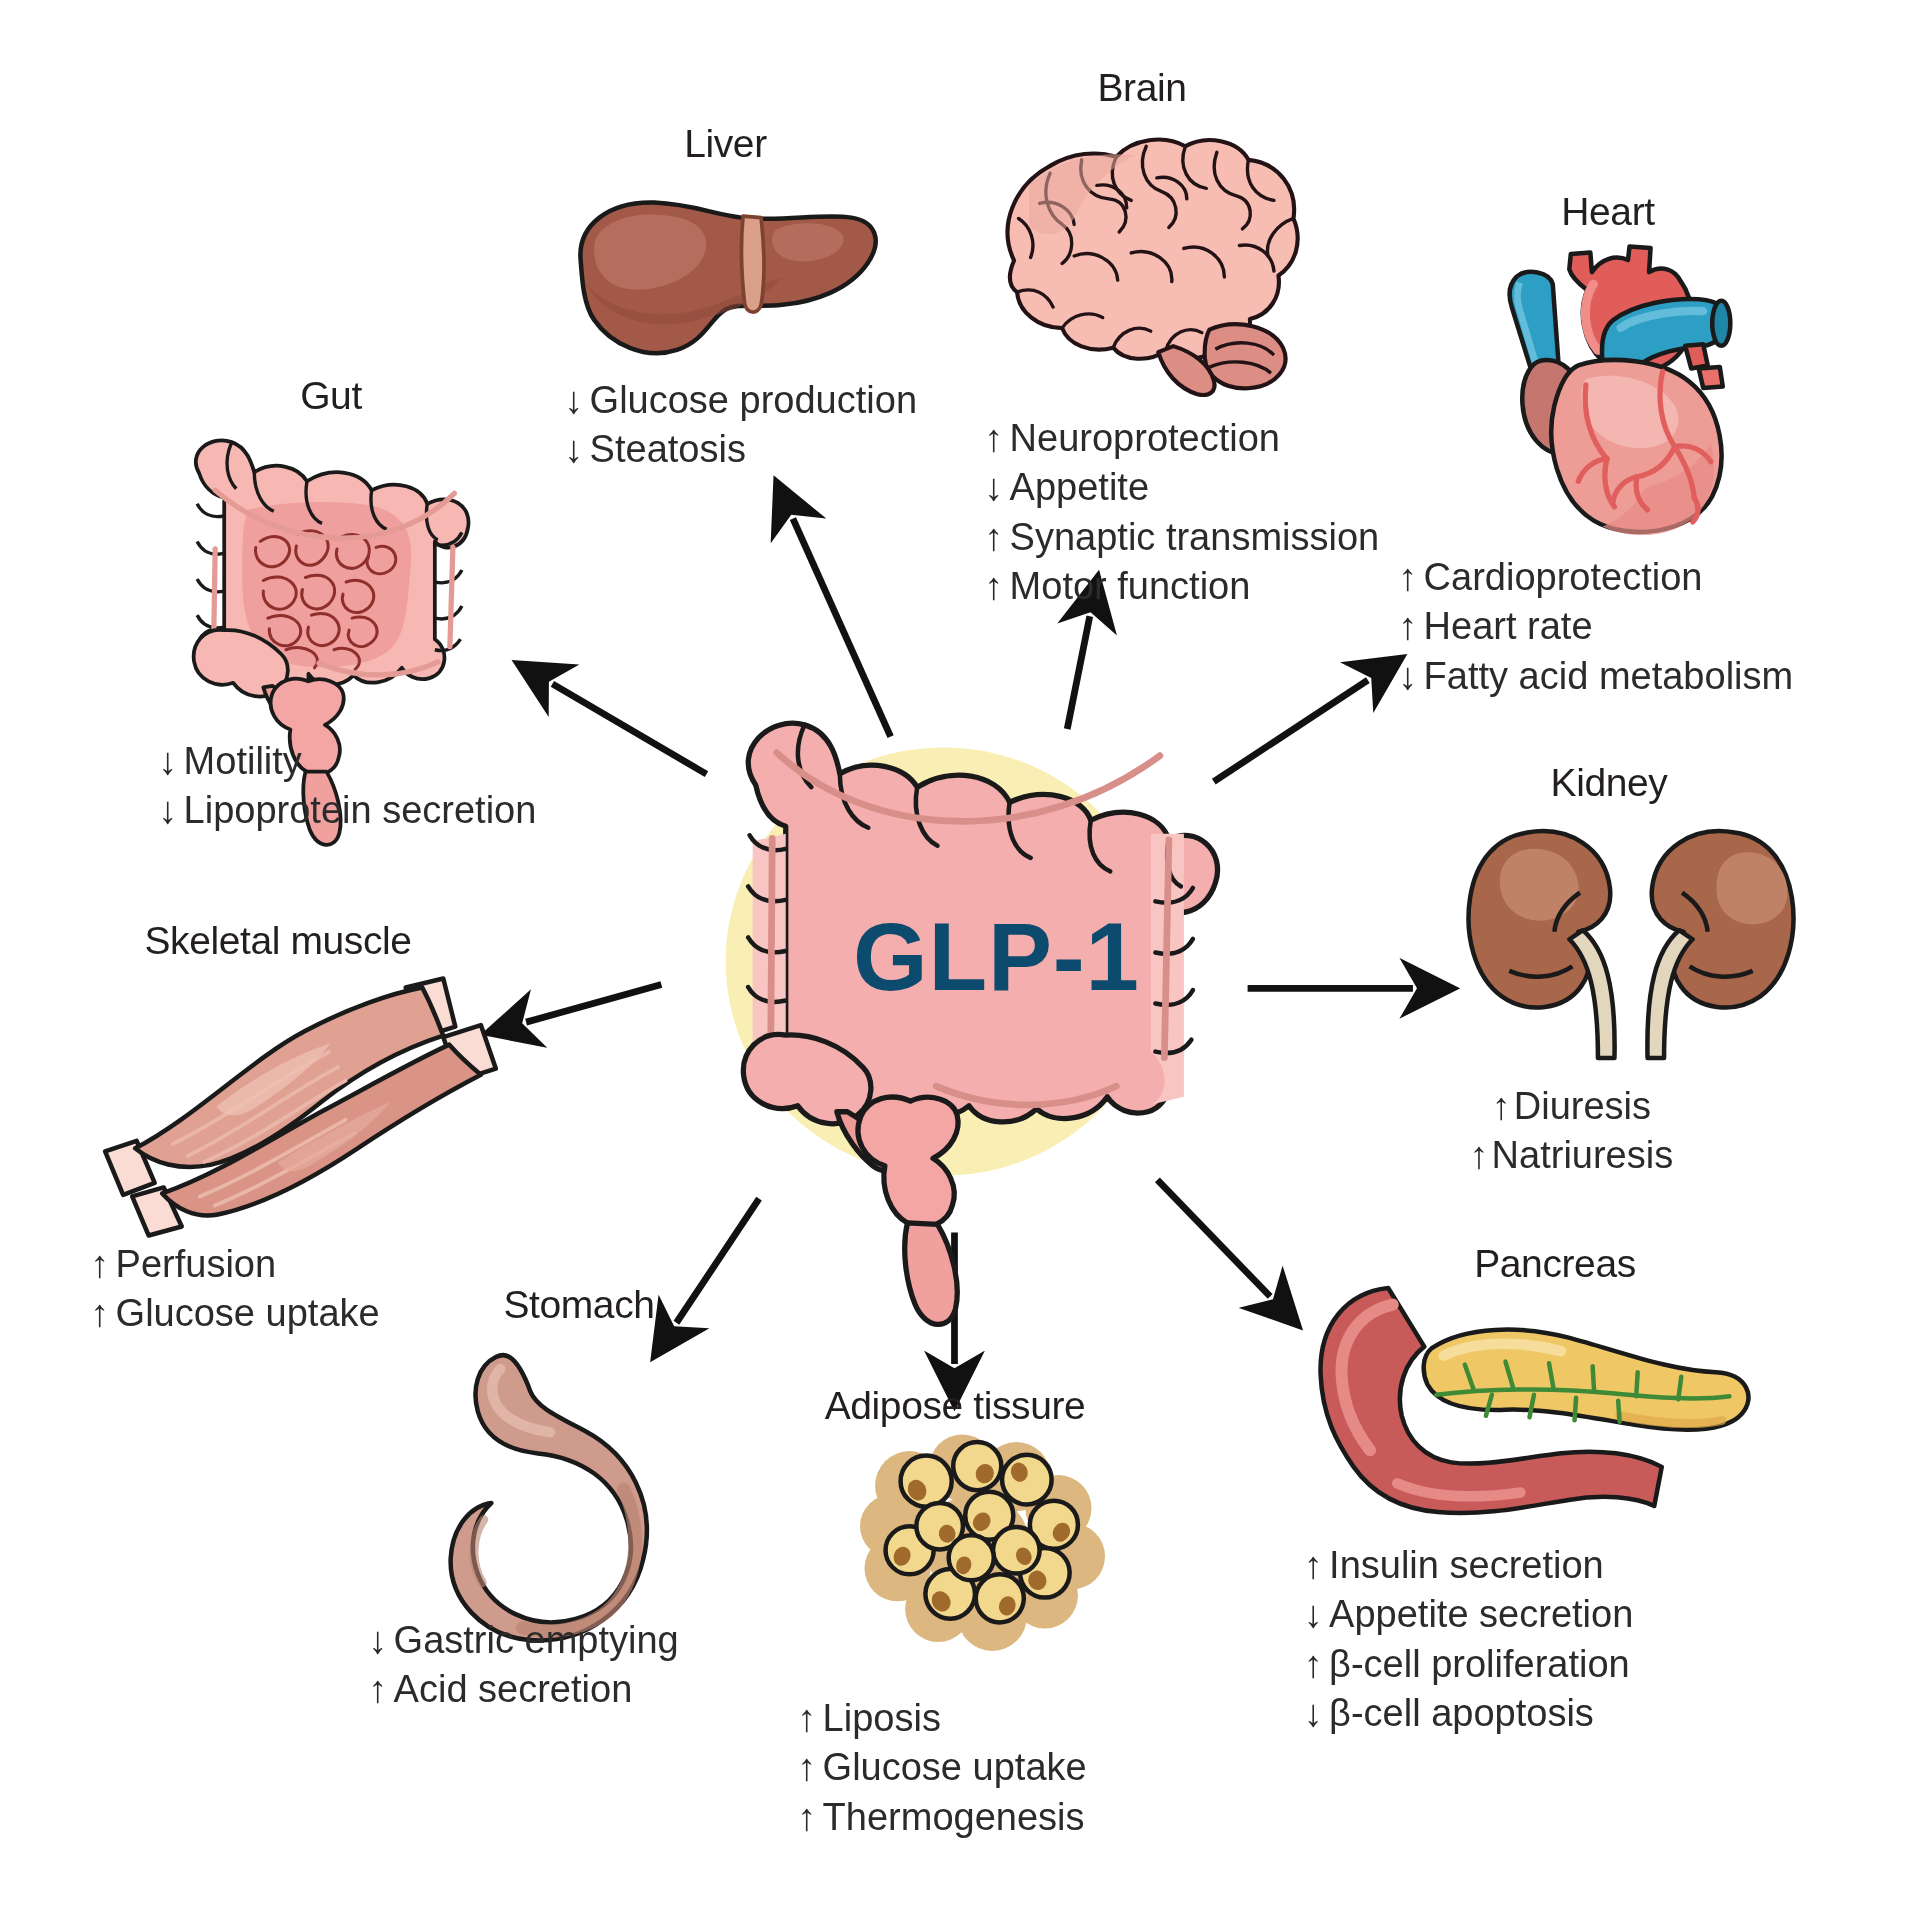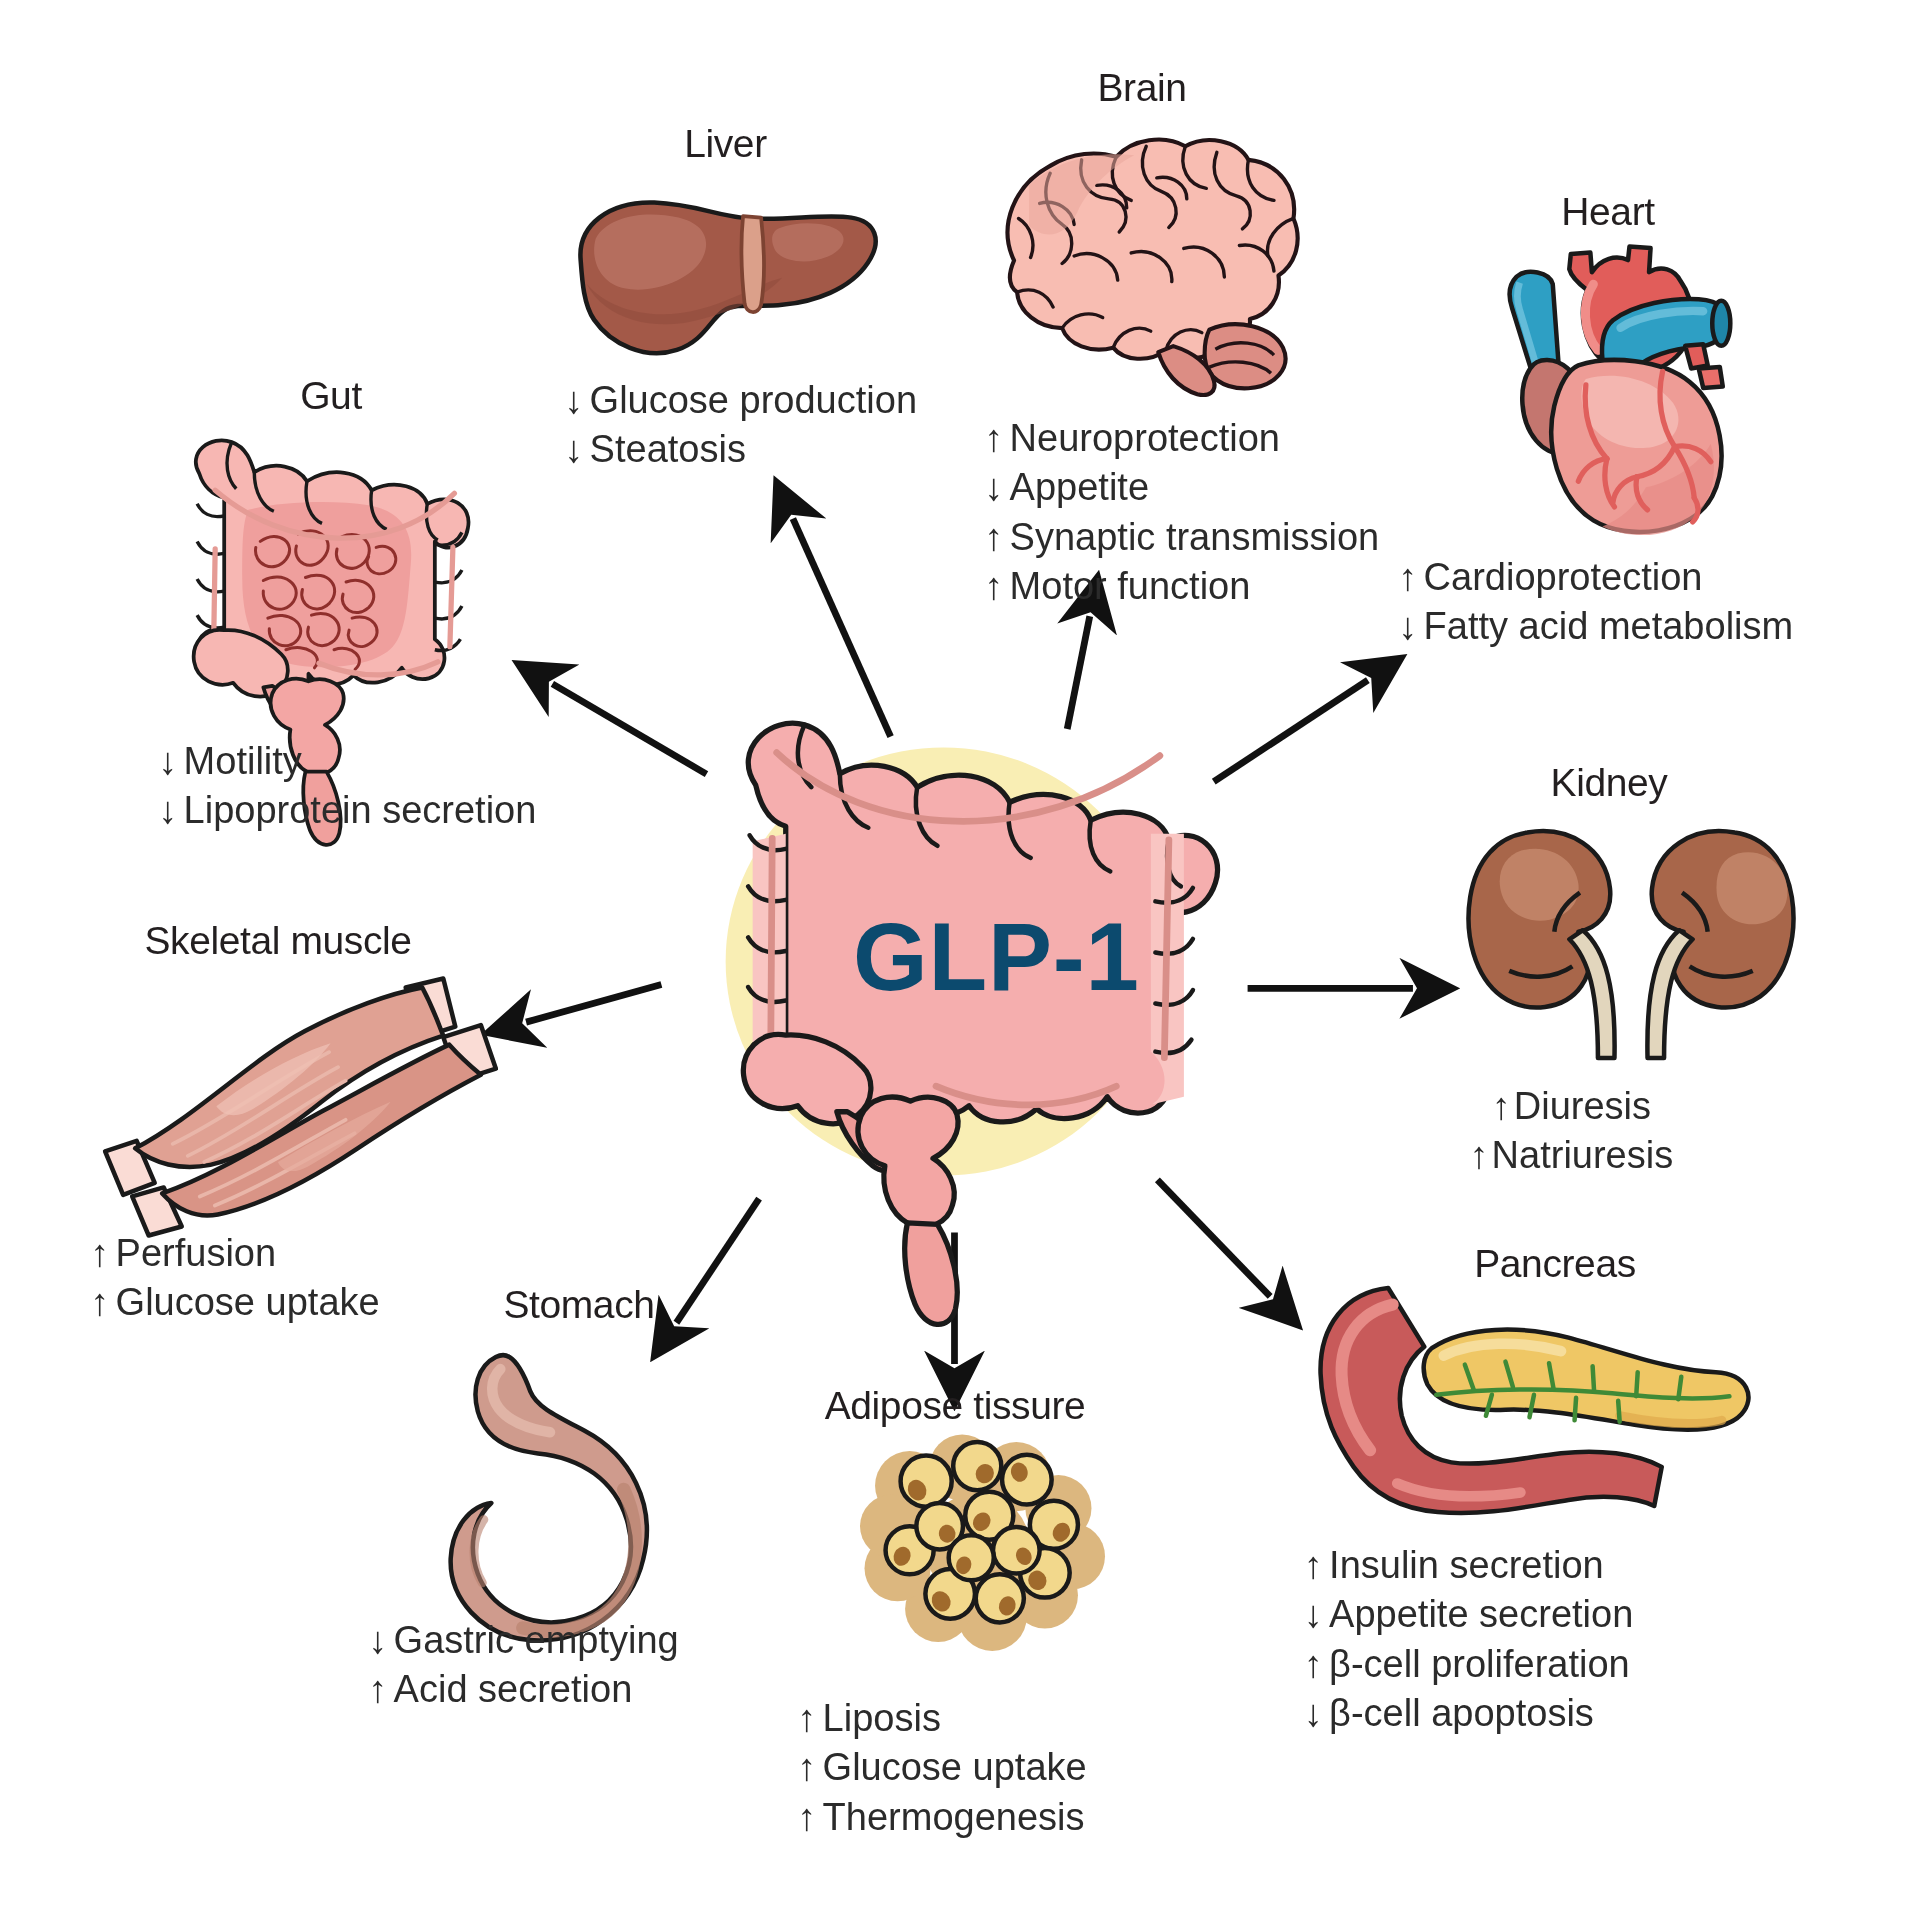--- a/index.html
+++ b/index.html
@@ -360,20 +360,21 @@
             <path d="M150 194 C146 232 156 268 178 292"></path>
             <path d="M178 292 C172 316 176 340 188 356"></path>
             <path d="M178 292 C160 294 146 306 140 322"></path>
             <path d="M294 344 C302 356 300 368 292 376"></path>
           </g>
         </g>
       </svg>
     </div>
     <div class="effects" style="left:0px;top:361px;position:absolute;">
       <div><span class="arrow-glyph">↑</span><span>Cardioprotection</span></div>
+      <div><span class="arrow-glyph">↑</span><span>Heart rate</span></div>
       <div><span class="arrow-glyph">↓</span><span>Fatty acid metabolism</span></div>
     </div>
   </div>
 
   <div class="node" style="left:1428px;top:763px;width:421px;">
     <div class="organ-title" style="width:256px;margin-left:53px;">Kidney</div>
     <div class="art" style="left:30px;top:47px;">
       <svg width="346" height="248" viewBox="0 0 460 330">
         <g stroke="#1a1a1a" stroke-width="6" stroke-linejoin="round">
 
@@ -564,20 +565,20 @@
             <path d="M166 308 C230 282 292 244 352 212"></path>
           </g>
 
           <path d="M168 176 C214 140 270 108 320 92 C298 122 258 154 216 180
                    C196 192 178 190 168 176 Z" fill="#efc0b4" stroke="none" opacity="0.75"></path>
           <path d="M250 250 C300 220 354 190 400 170 C376 200 334 232 290 256
                    C272 266 256 264 250 250 Z" fill="#e6ab9d" stroke="none" opacity="0.7"></path>
         </g>
       </svg>
     </div>
-    <div class="effects" style="left:0px;top:308px;position:absolute;">
+    <div class="effects" style="left:0px;top:319px;position:absolute;">
       <div><span class="arrow-glyph">↑</span><span>Perfusion</span></div>
       <div><span class="arrow-glyph">↑</span><span>Glucose uptake</span></div>
     </div>
   </div>
 
 </div>
 
 
 </body></html>

